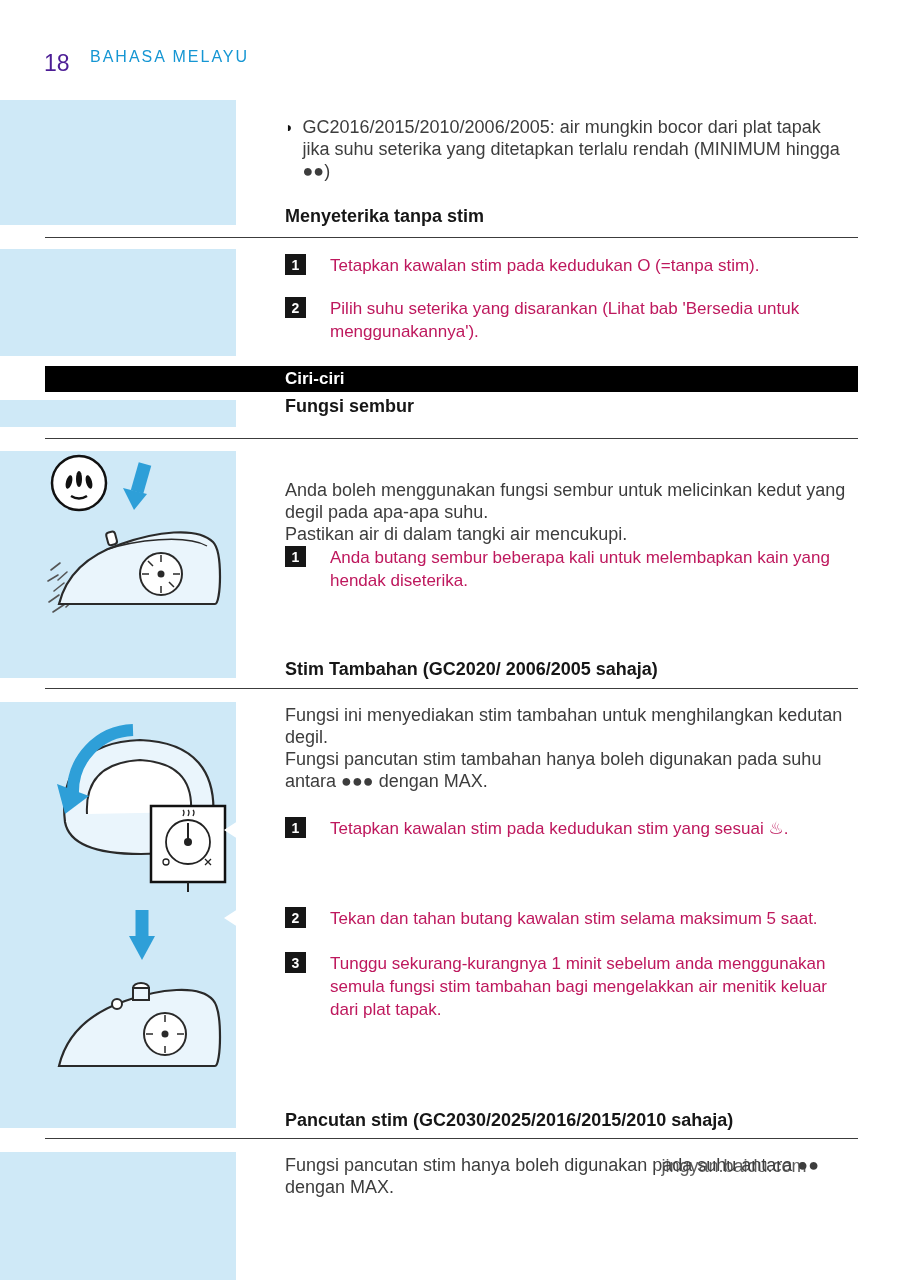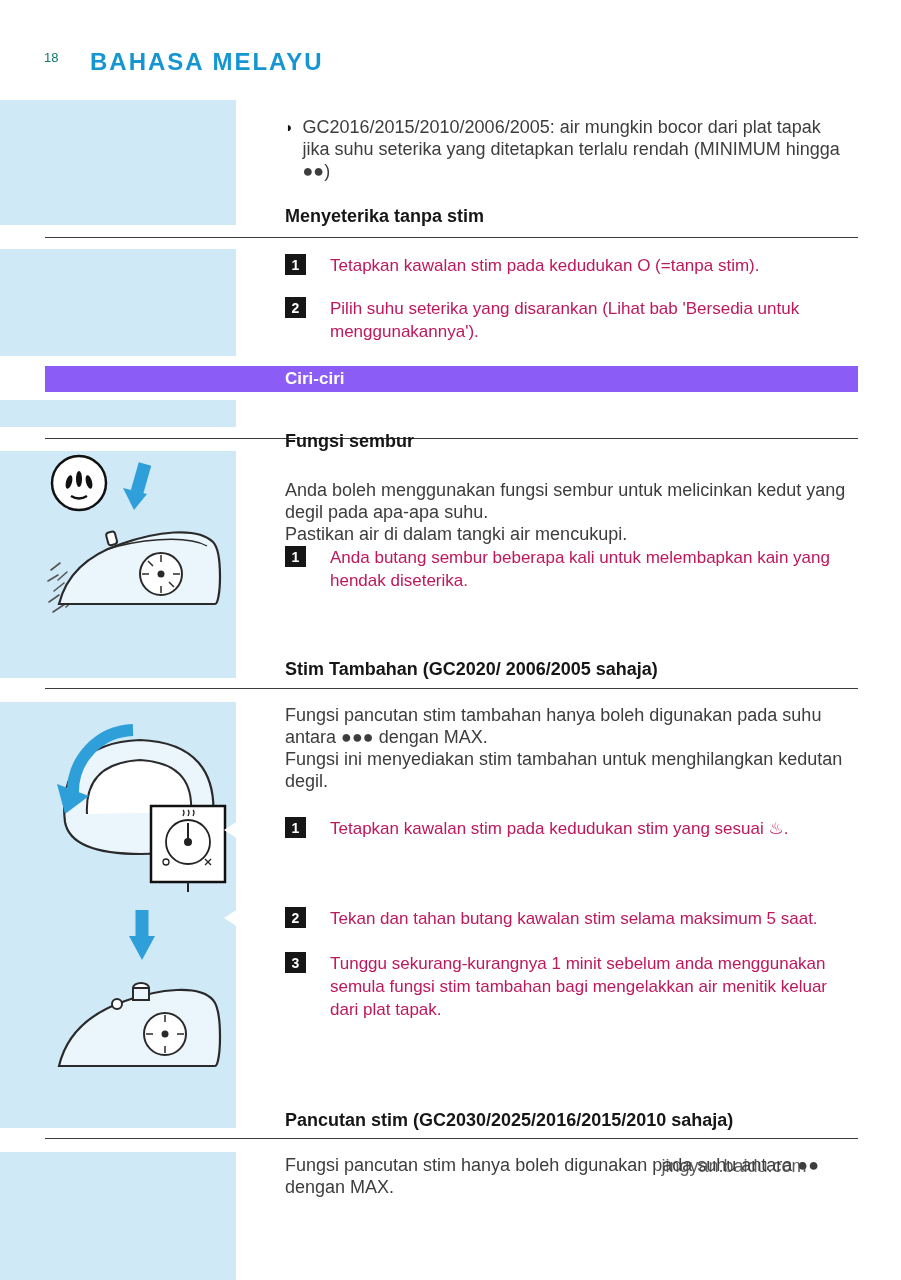--- a/index.html
+++ b/index.html
@@ -4,38 +4,38 @@
 <style>
   * { margin:0; padding:0; box-sizing:border-box; }
   html,body { background:#ffffff; }
   body {
     width:901px; height:1280px; position:relative; overflow:hidden;
     font-family:"Liberation Sans", sans-serif;
   }
   .abs { position:absolute; }
 
   
-  .page-num { left:44px; top:50px; font-size:13px; color:#0f766e; }
-  .lang-header { left:90px; top:48px; font-size:24px; font-weight:bold;
+  .page-num { left:44px; top:50px; font-size:23px; color:#4c1d95; }
+  .lang-header { left:90px; top:48px; font-size:16px; font-weight:normal;
                  color:#1596d3; letter-spacing:2px; }
 
   
   .sidebar { left:0; top:100px; width:236px; height:1180px; background:#cfe9f7; }
   .band { left:0; width:236px; background:#ffffff; }
   .band-1 { top:225px; height:24px; }
   .band-banner { top:356px; height:44px; }
   .band-2 { top:427px; height:24px; }
   .band-3 { top:678px; height:24px; }
   .band-4 { top:1128px; height:24px; }
 
   
   .rule { left:45px; width:813px; height:1px; background:#3c3c3c; }
   .rule-1 { top:237px; } .rule-2 { top:438px; }
   .rule-3 { top:688px; } .rule-4 { top:1138px; }
-  .banner { left:45px; top:366px; width:813px; height:26px; background:#8b5cf6;
+  .banner { left:45px; top:366px; width:813px; height:26px; background:#000000;
             color:#ffffff; font-weight:bold; font-size:17px; line-height:26px;
             padding-left:240px; }
 
   
   .body-text { font-size:18px; line-height:22px; color:#3d3d3d; }
   .heading { font-size:18px; color:#161616; white-space:nowrap;font-weight:bold; }
   .notice { display:flex; gap:9px; }
   .bullet-glyph { font-size:14px; line-height:22px; color:#111111; flex:none; }
   .step { display:flex; }
   .step-num { width:21px; height:21px; background:#161616; color:#ffffff;
@@ -165,34 +165,34 @@
 
 <div class="abs step" style="left:285px;top:254px;width:573px">
   <div class="step-num">1</div>
   <div class="step-text">Tetapkan kawalan stim pada kedudukan O (=tanpa stim).</div>
 </div>
 <div class="abs step" style="left:285px;top:297px;width:573px">
   <div class="step-num">2</div>
   <div class="step-text">Pilih suhu seterika yang disarankan (Lihat bab 'Bersedia untuk menggunakannya').</div>
 </div>
 
-<div class="abs heading" style="left:285px;top:431px">Fungsi sembur</div>
+<div class="abs heading" style="left:285px;top:396px">Fungsi sembur</div>
 <div class="abs body-text" style="left:285px;top:479px;width:575px">
   <div>Anda boleh menggunakan fungsi sembur untuk melicinkan kedut yang degil pada apa-apa suhu.</div>
   <div>Pastikan air di dalam tangki air mencukupi.</div>
 </div>
 <div class="abs step" style="left:285px;top:546px;width:573px">
   <div class="step-num">1</div>
   <div class="step-text">Anda butang sembur beberapa kali untuk melembapkan kain yang hendak diseterika.</div>
 </div>
 
 <div class="abs heading" style="left:285px;top:659px">Stim Tambahan (GC2020/ 2006/2005 sahaja)</div>
 <div class="abs body-text" style="left:285px;top:704px;width:575px">
+  <div>Fungsi ini menyediakan stim tambahan untuk menghilangkan kedutan degil.</div>
   <div>Fungsi pancutan stim tambahan hanya boleh digunakan pada suhu antara ●●● dengan MAX.</div>
-  <div>Fungsi ini menyediakan stim tambahan untuk menghilangkan kedutan degil.</div>
 </div>
 <div class="abs step" style="left:285px;top:817px;width:573px">
   <div class="step-num">1</div>
   <div class="step-text">Tetapkan kawalan stim pada kedudukan stim yang sesuai ♨.</div>
 </div>
 <div class="abs step" style="left:285px;top:907px;width:573px">
   <div class="step-num">2</div>
   <div class="step-text">Tekan dan tahan butang kawalan stim selama maksimum 5 saat.</div>
 </div>
 <div class="abs step" style="left:285px;top:952px;width:573px">

